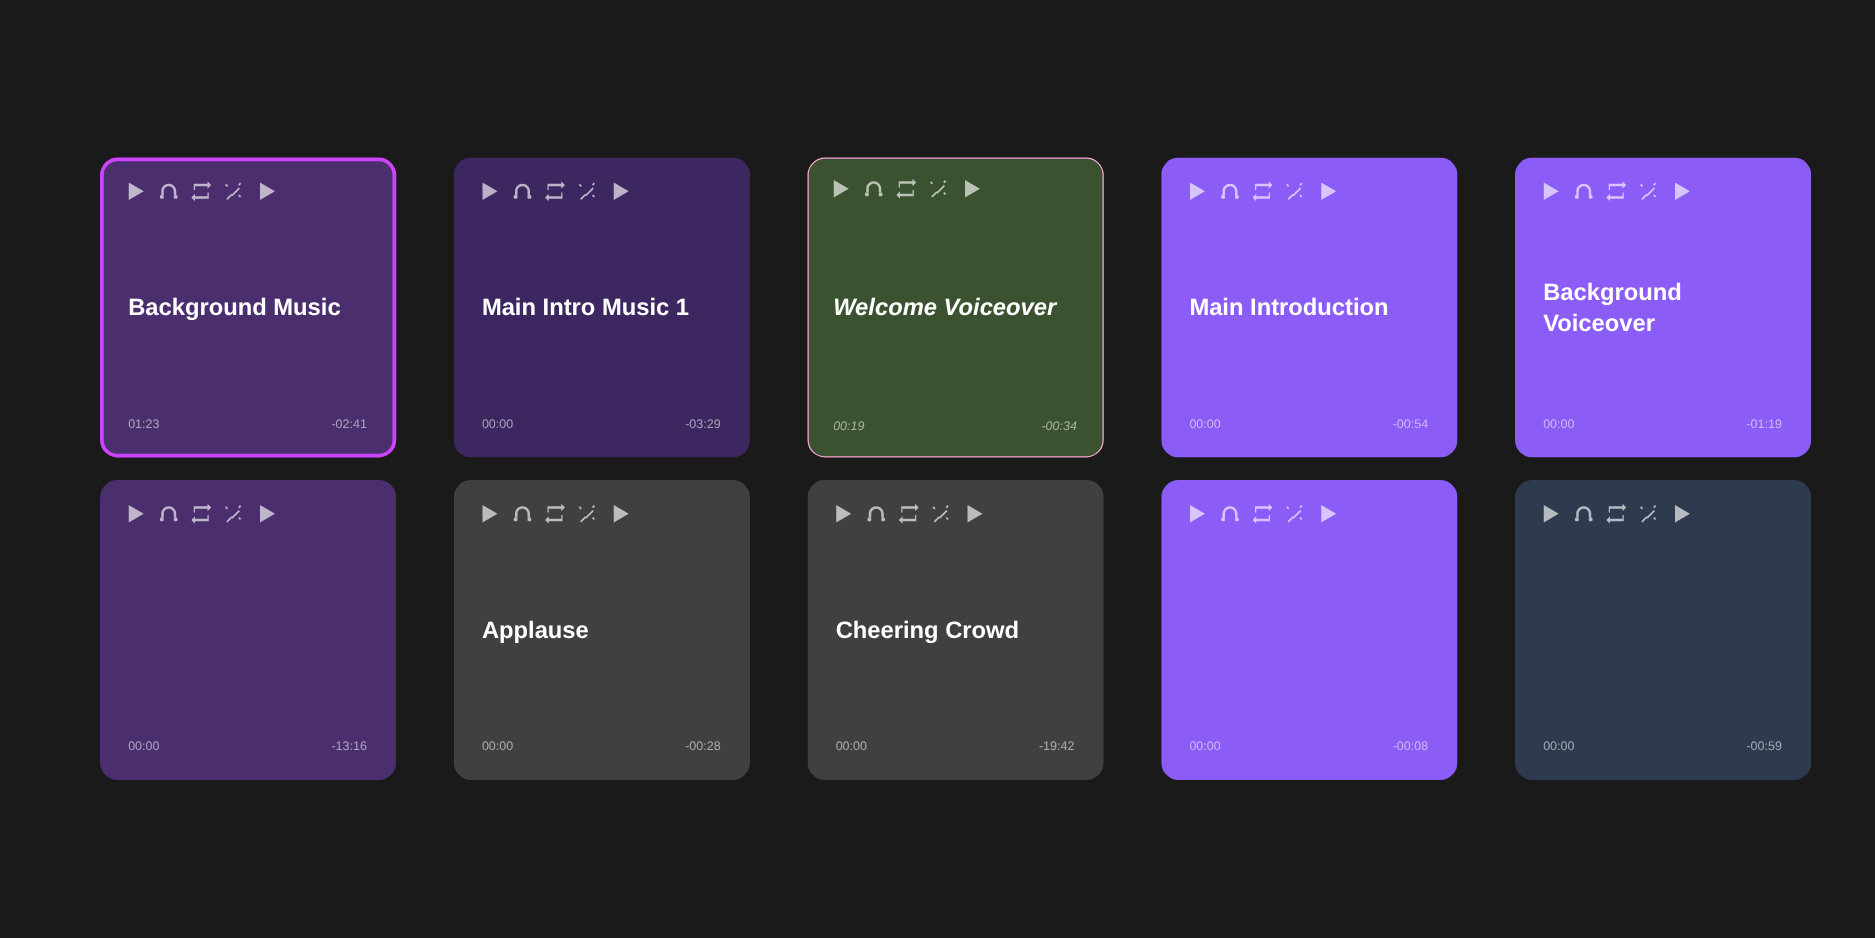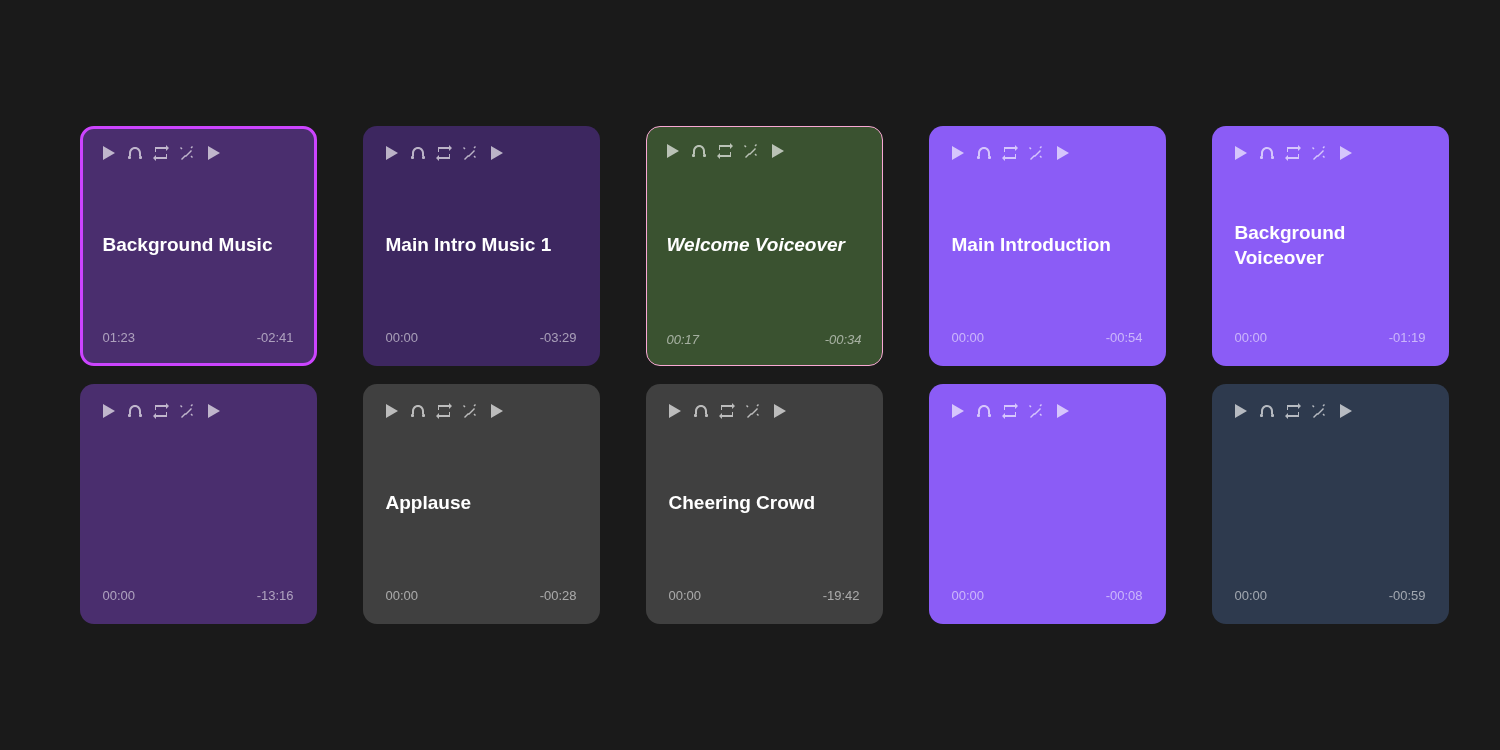--- a/index.html
+++ b/index.html
@@ -72,21 +72,21 @@
       padding: 0 2px;
       flex: 1;
       display: flex;
       align-items: center;
     }
 
     .time-row {
       display: flex;
       justify-content: space-between;
       color: rgba(255,255,255,0.55);
-      font-size: 13px;
+      font-size: 10px;
       font-weight: 400;
       padding: 0 2px;
     }
   </style>
 </head>
 <body>
 
 <div class="grid" id="audio-grid">
 <div class="card card-purple card-border-purple">
       <div class="icons-row">
@@ -185,21 +185,21 @@
           </svg>
         </span>
         <span class="icon">
           <svg viewBox="0 0 16 16">
             <polygon points="3,1 15,8 3,15"></polygon>
           </svg>
         </span>
       </div>
       <div class="card-title">Welcome Voiceover</div>
       <div class="time-row">
-        <span>00:17</span>
+        <span>00:19</span>
         <span>-00:34</span>
       </div>
     </div>
     <div class="card card-green-dark card-no-border">
       <div class="icons-row">
         <span class="icon">
           <svg viewBox="0 0 16 16">
             <polygon points="2,1 14,8 2,15"></polygon>
           </svg>
         </span>

